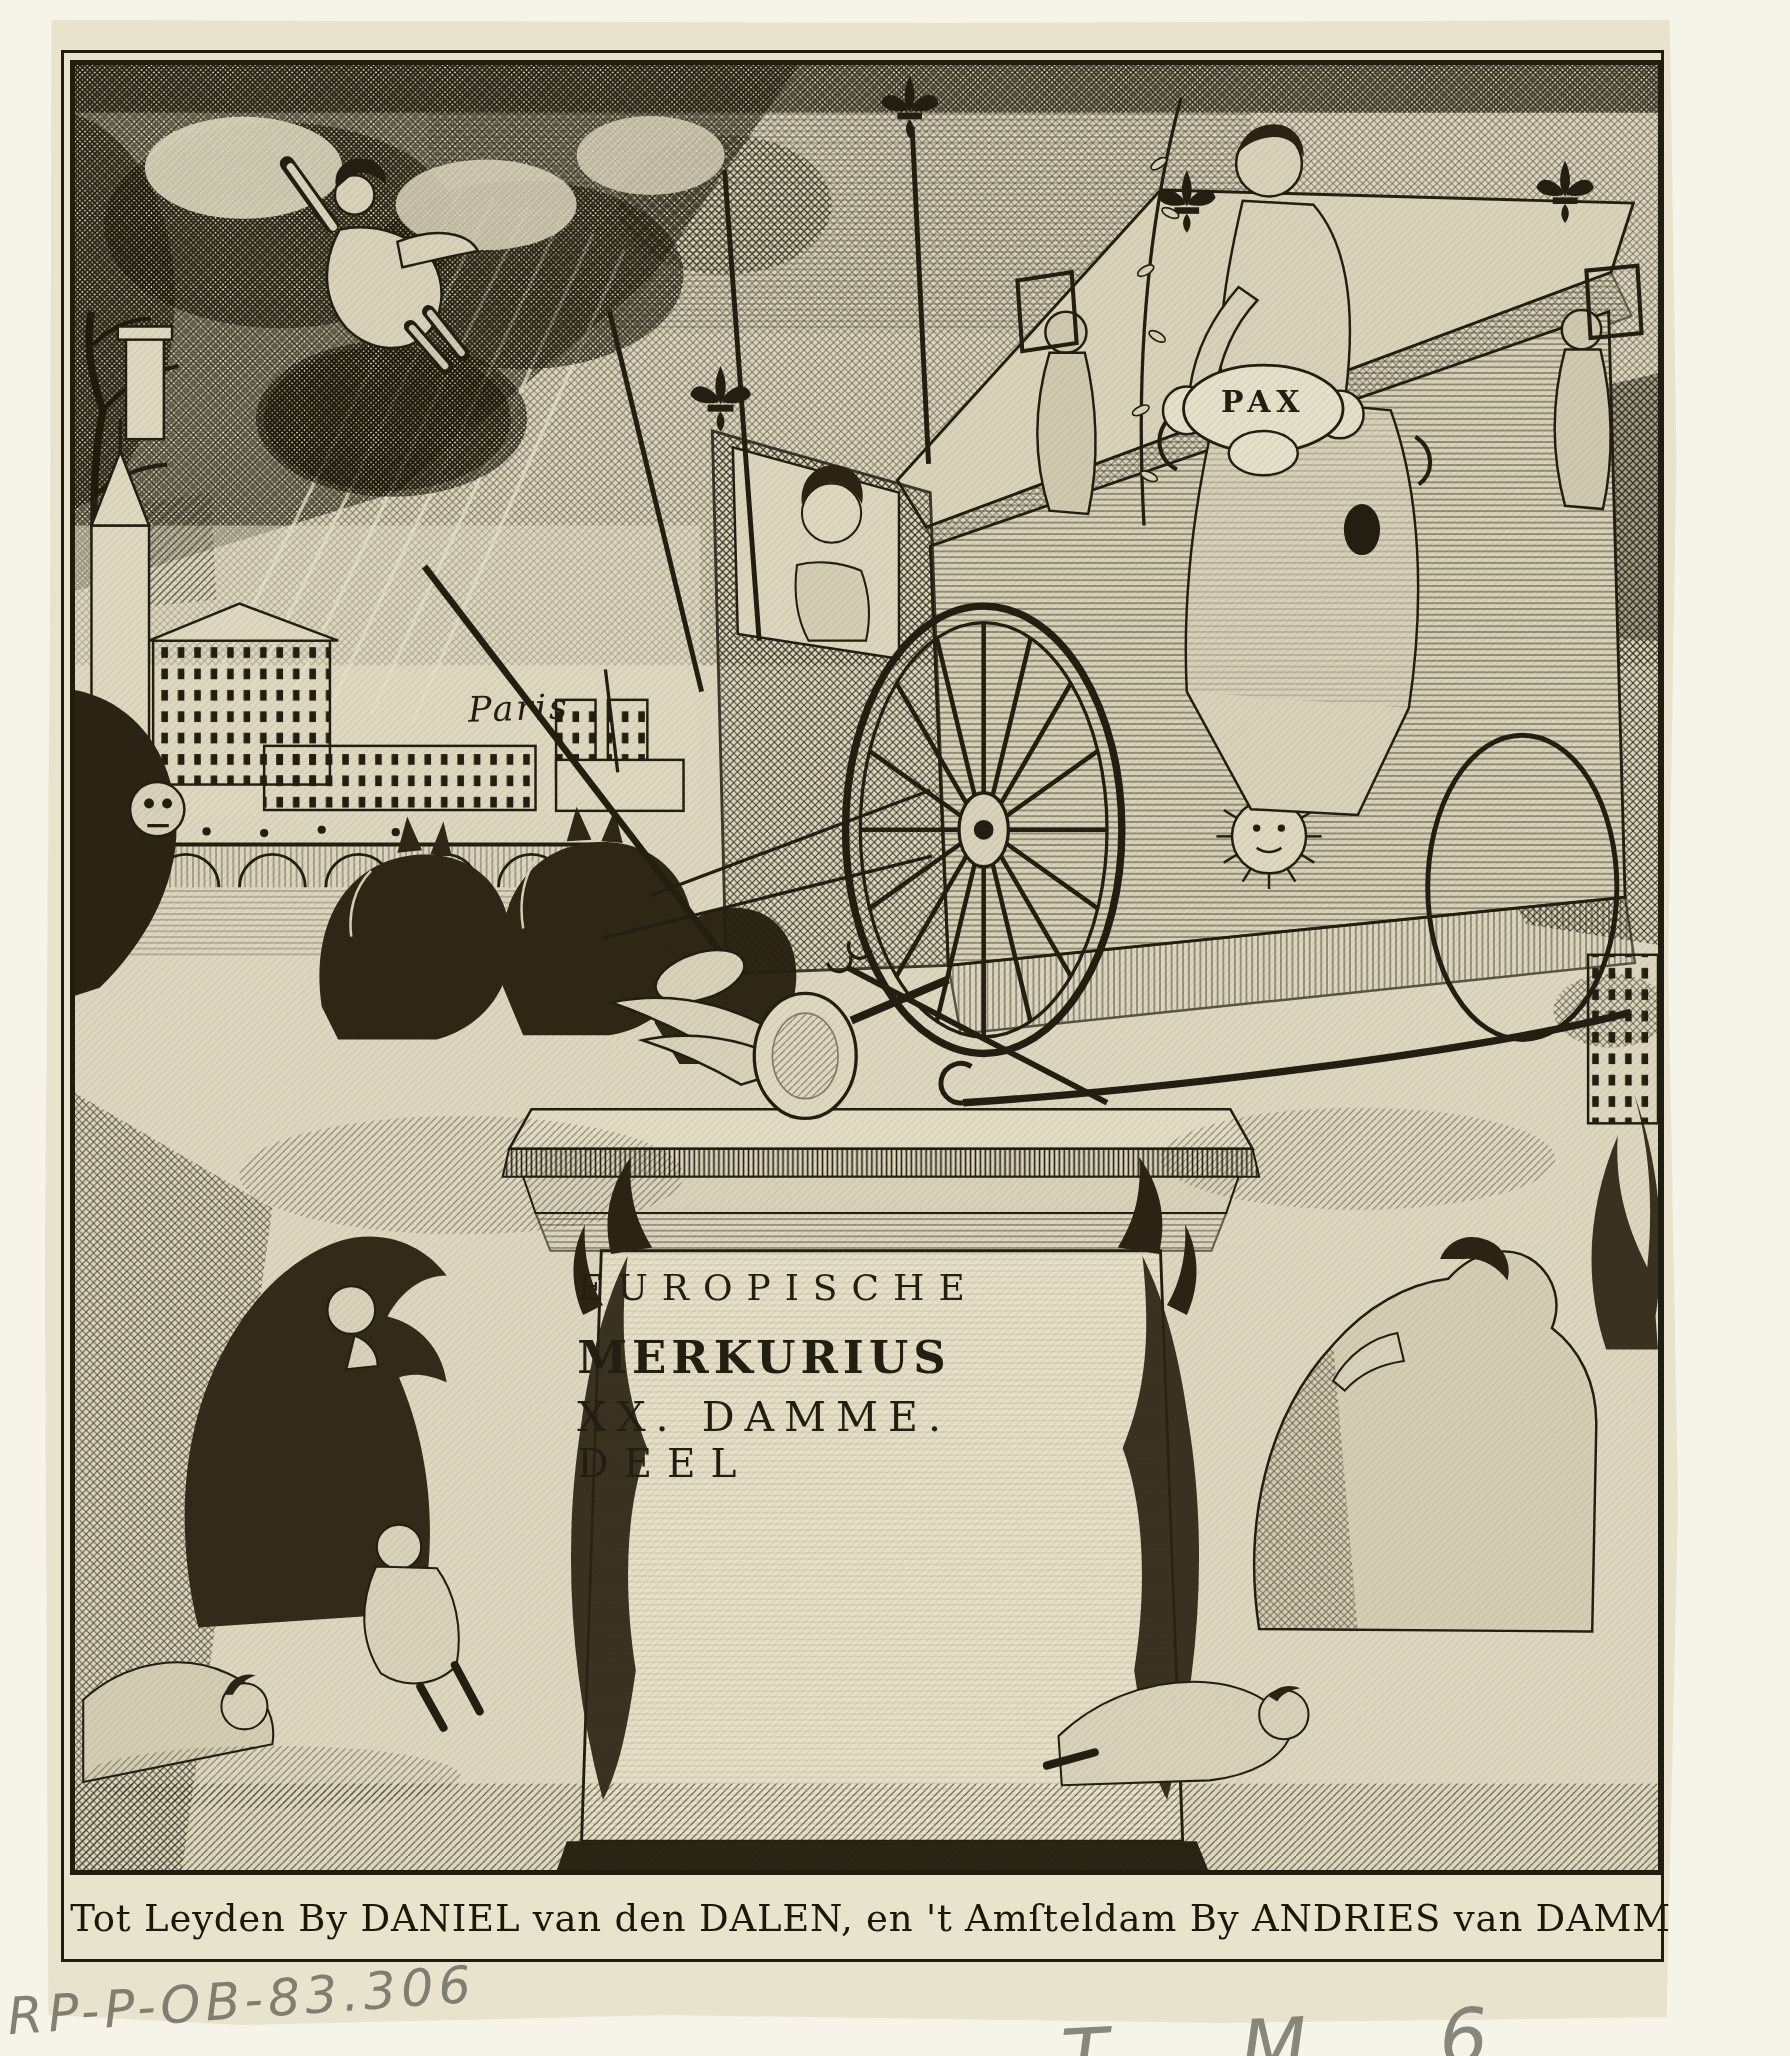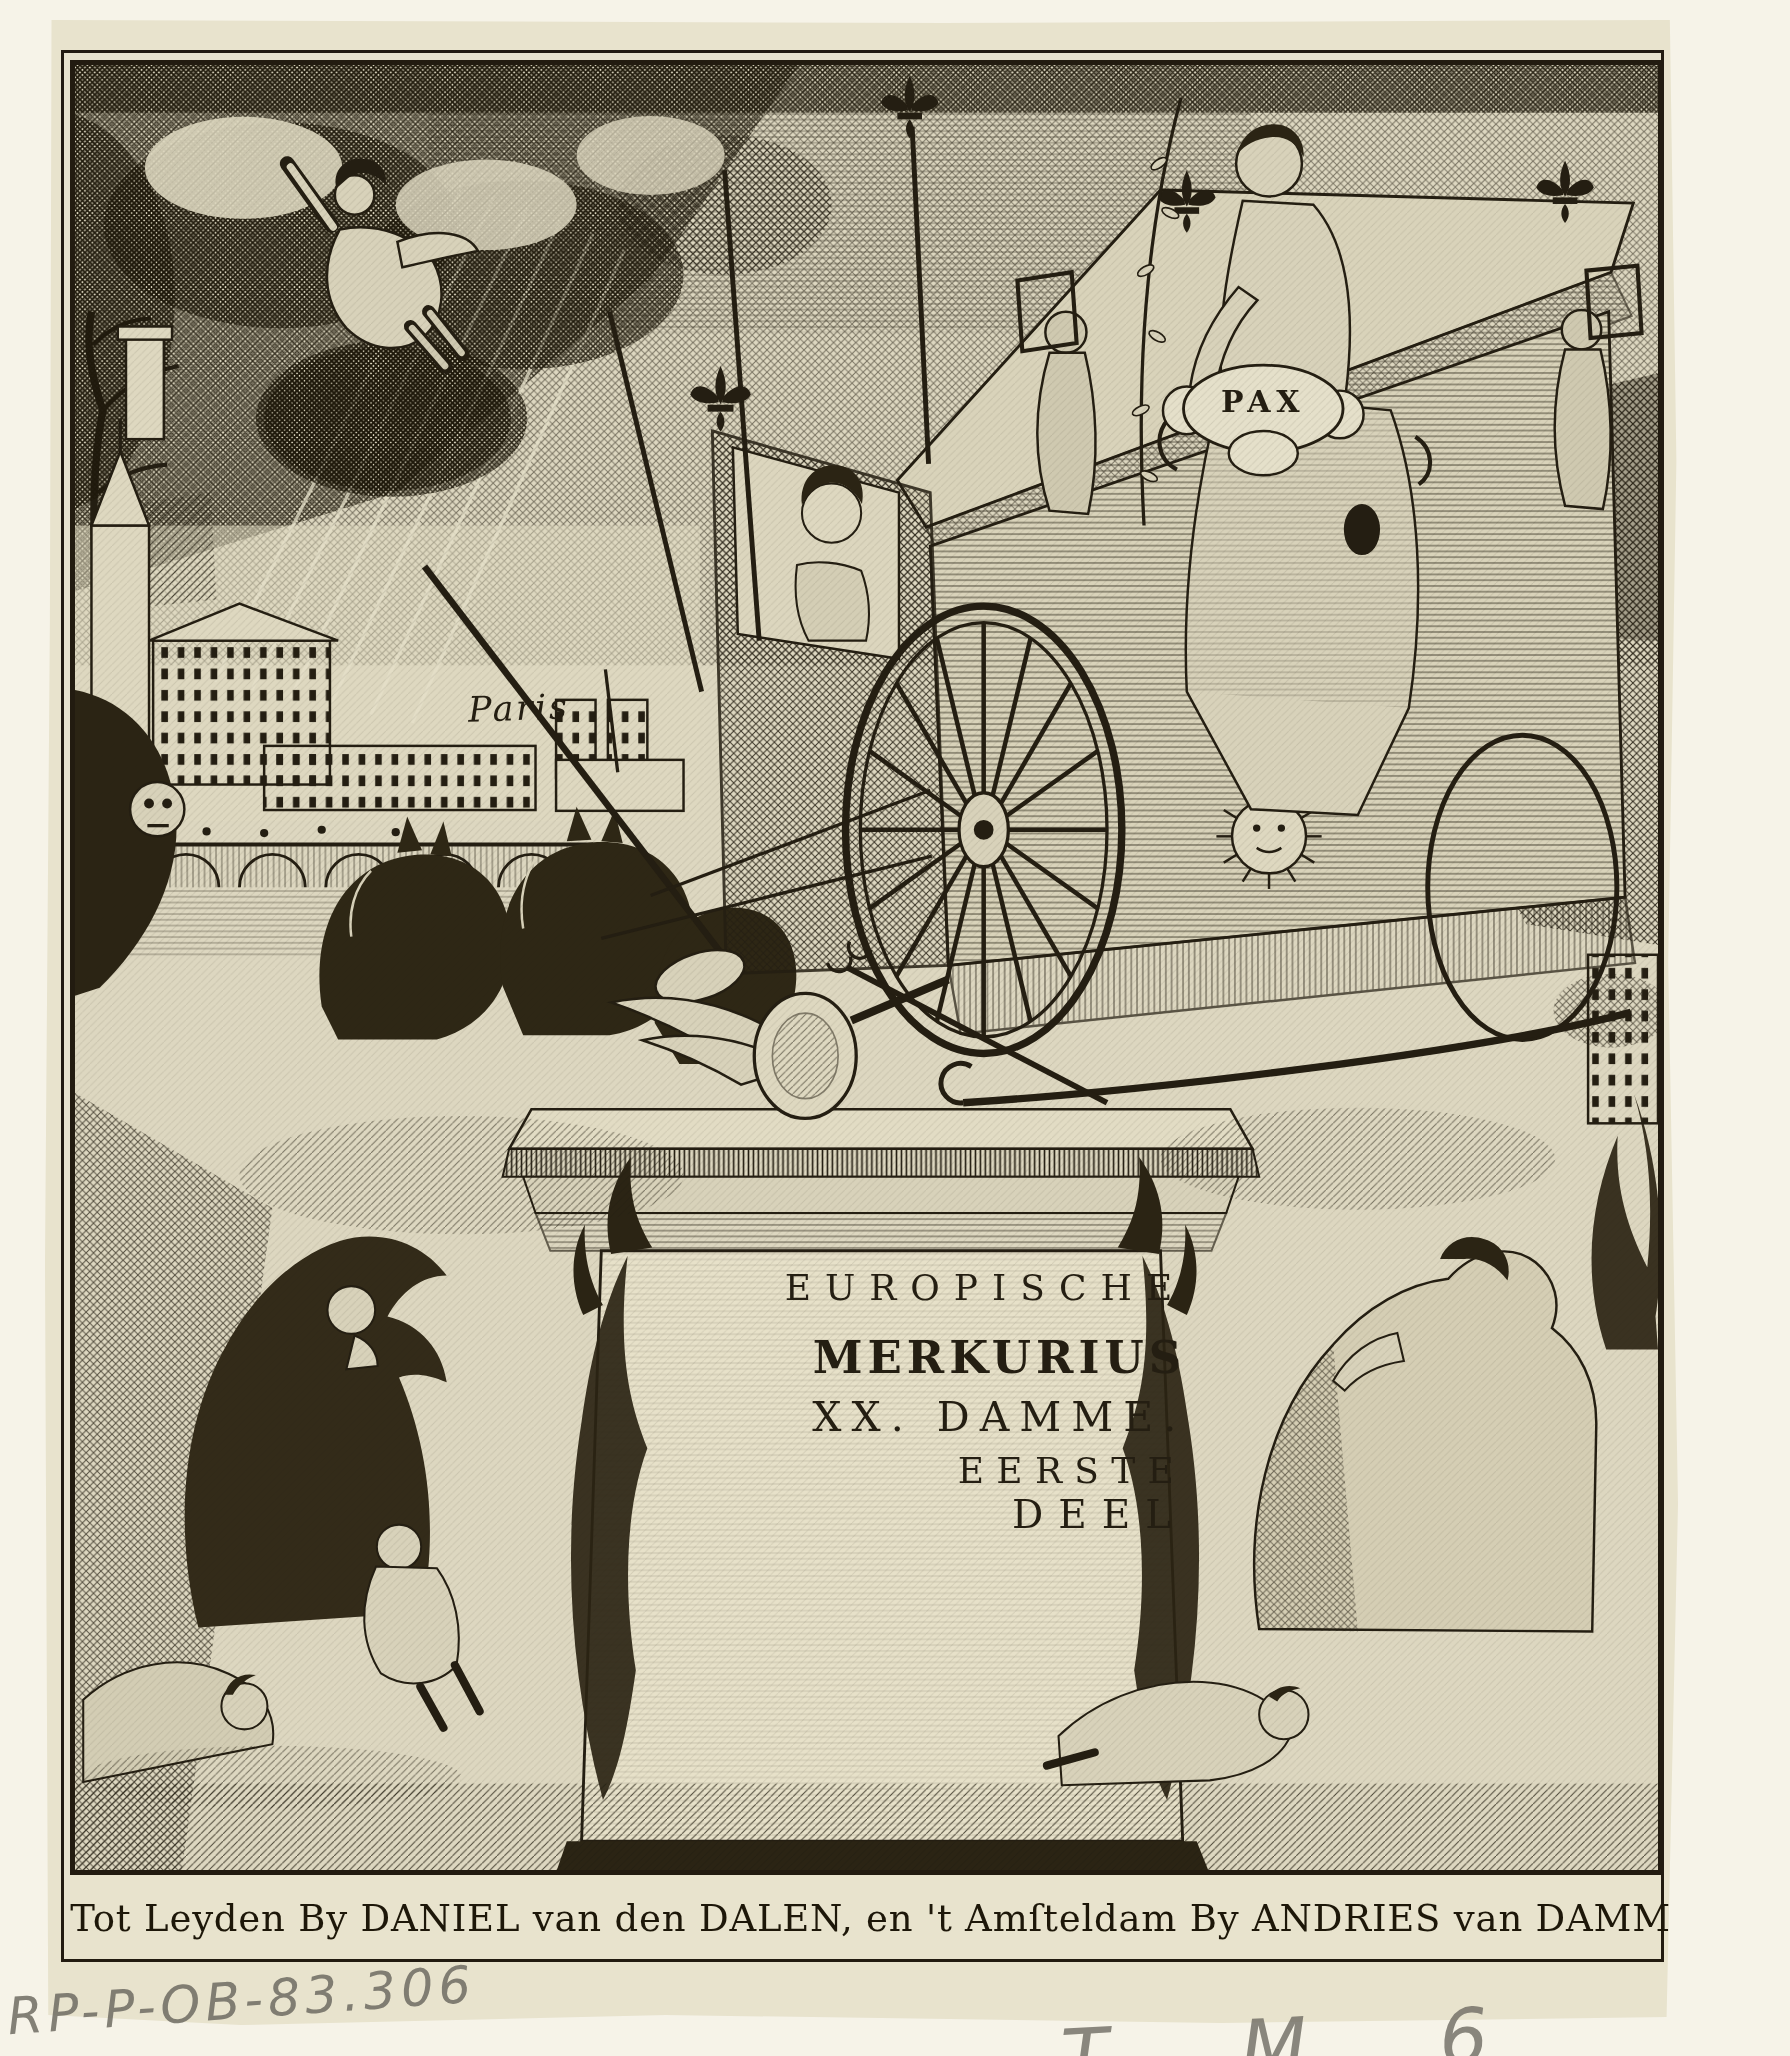--- a/index.html
+++ b/index.html
@@ -14,21 +14,21 @@
                border:3.3px solid #221b10;background:#e8e3cd;}
   .scene{position:absolute;left:5.8px;top:7.4px;width:1583px;height:1805px;
          border:5px solid #221b10;background:#ddd7c0;overflow:hidden;}
   .scene svg{position:absolute;left:0;top:0;}
   
   .eng{position:absolute;color:#241e12;}
   .label-paris{left:393px;top:623px;font-style:italic;font-size:35px;letter-spacing:2.5px;
                transform:rotate(-2deg);}
   .label-pax{left:1188px;top:336px;transform:translate(-50%,-50%);font-size:30px;
              letter-spacing:5.8px;font-weight:bold;}
-  .title-block{left:502px;top:1202px;width:609px;text-align:right;line-height:1;}
+  .title-block{left:502px;top:1202px;width:609px;text-align:left;line-height:1;}
   .t1{font-size:36px;letter-spacing:14px;line-height:41px;}
   .t2{font-size:45px;letter-spacing:5px;line-height:66px;margin-top:16.4px;font-weight:bold;}
   .t3{font-size:41px;letter-spacing:10px;line-height:46px;margin-top:3.3px;}
   .t4{font-size:36px;letter-spacing:12.3px;line-height:41px;margin-top:10px;}
   .t5{font-size:39px;letter-spacing:15px;line-height:44px;margin-top:2px;}
   .t6{font-size:46px;letter-spacing:4.1px;line-height:49px;margin-top:8.2px;}
   .caption-strip{position:absolute;left:5.8px;top:1825px;width:1593px;height:81px;
                  text-align:center;line-height:81px;font-size:37px;letter-spacing:0.8px;
                  white-space:nowrap;color:#1d1709;}
   
@@ -362,21 +362,20 @@
 
           <rect x="0" y="0" width="1925" height="2195" fill="url(#pd)" opacity=".1"></rect>
         </svg>
 
         <div class="eng label-paris">Paris</div>
         <div class="eng label-pax">PAX</div>
         <div class="eng title-block">
           <div class="t1">EUROPISCHE</div>
           <div class="t2">MERKURIUS</div>
           <div class="t3">XX. DAMME.</div>
-          <div class="t4">EERSTE</div>
           <div class="t5">DEEL</div>
         </div>
       </div>
 
       <div class="caption-strip">Tot Leyden By DANIEL van den DALEN, en 't Amſteldam By ANDRIES van DAMME.</div>
     </div>
   </div>
 
   <div class="pencil inv-number">RP-P-OB-83.306</div>
   <div class="pencil partial-note">T M 6</div>

